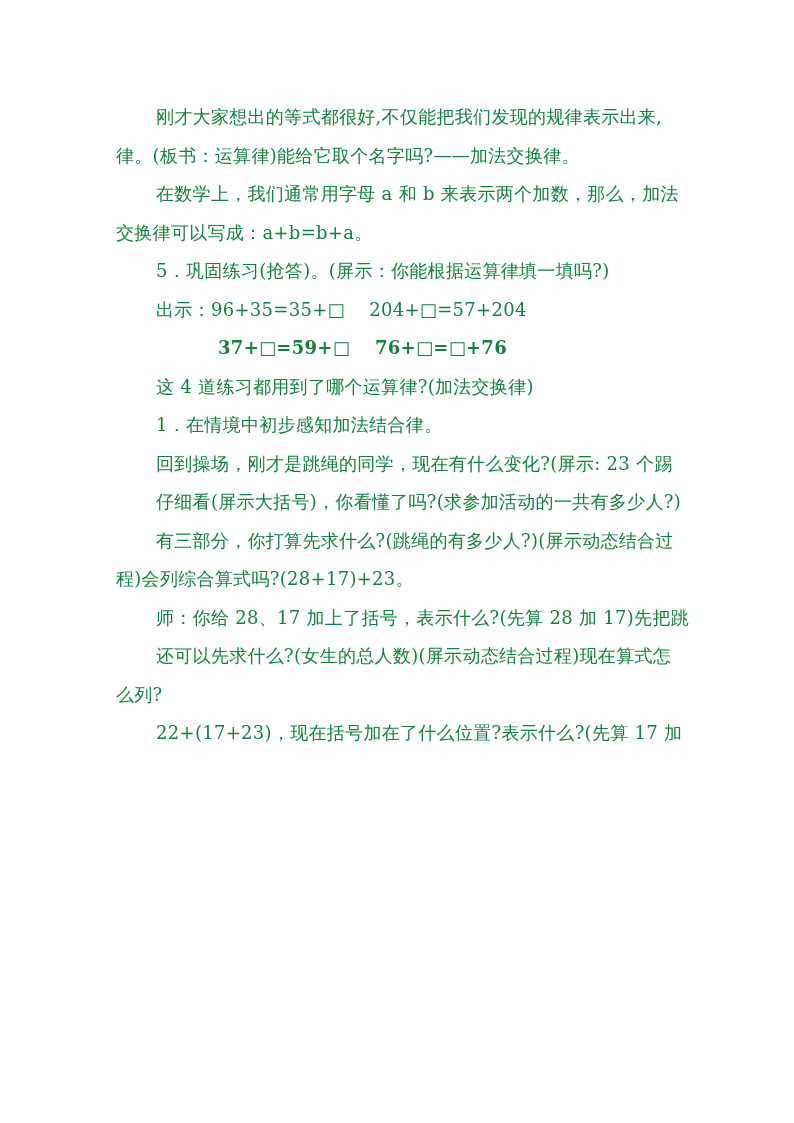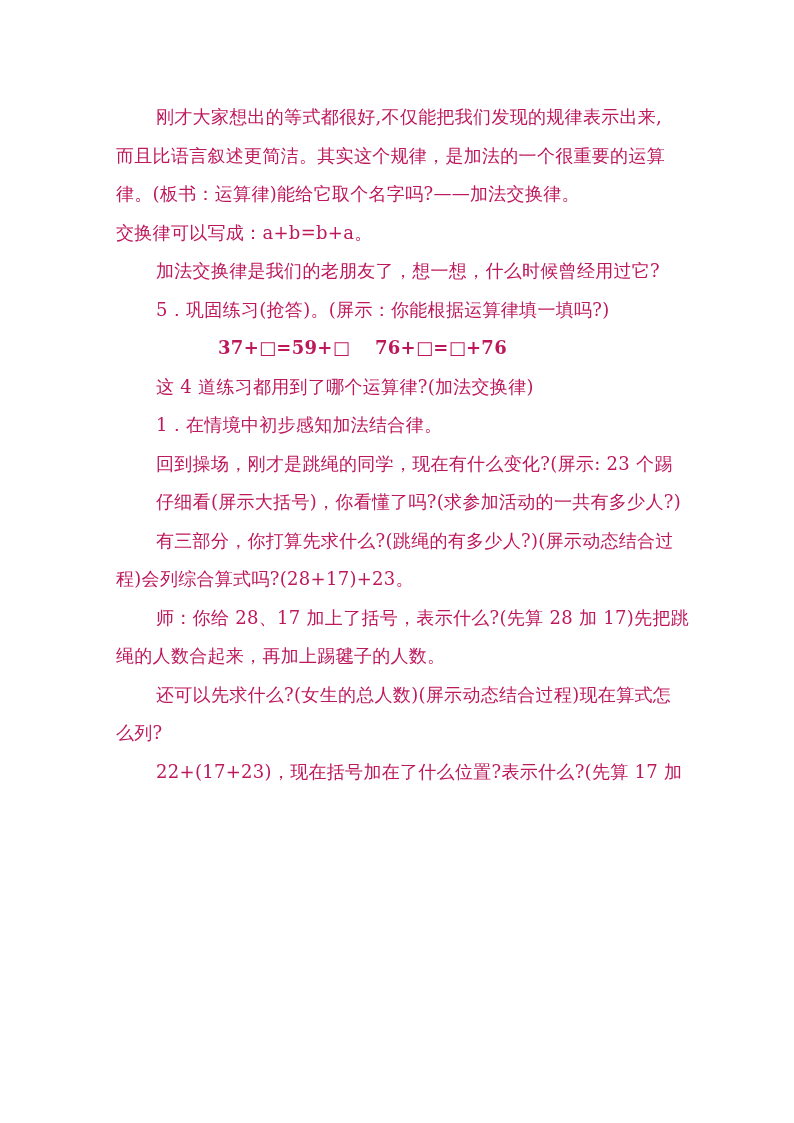--- a/index.html
+++ b/index.html
@@ -4,46 +4,45 @@
 <style>
   html, body { margin: 0; padding: 0; background: #ffffff; }
   body { width: 794px; height: 1123px; position: relative; overflow: hidden; }
   .page {
     position: absolute;
     left: 116px;
     top: 98px;
     width: 562px;
     font-family: "DejaVu Serif", "Liberation Serif", serif;
     font-size: 18px;
-    color: #be185d;
+    color: #15803d;
   }
   .line {
     height: 38.5px;
     line-height: 38.5px;
     white-space: nowrap;
     letter-spacing: 0.3px;
   }
   .indent { padding-left: 40px; }
   .indent-eq { padding-left: 102px; font-weight: bold; }
 </style>
 </head>
 <body>
 
 <div class="page">
   <div class="line indent">刚才大家想出的等式都很好,不仅能把我们发现的规律表示出来,</div>
-  <div class="line">而且比语言叙述更简洁。其实这个规律，是加法的一个很重要的运算</div>
   <div class="line">律。(板书：运算律)能给它取个名字吗?——加法交换律。</div>
+  <div class="line indent">在数学上，我们通常用字母 a 和 b 来表示两个加数，那么，加法</div>
   <div class="line">交换律可以写成：a+b=b+a。</div>
-  <div class="line indent">加法交换律是我们的老朋友了，想一想，什么时候曾经用过它?</div>
   <div class="line indent">5．巩固练习(抢答)。(屏示：你能根据运算律填一填吗?)</div>
+  <div class="line indent">出示：96+35=35+□　 204+□=57+204</div>
   <div class="line indent-eq">37+□=59+□　 76+□=□+76</div>
   <div class="line indent">这 4 道练习都用到了哪个运算律?(加法交换律)</div>
   <div class="line indent">1．在情境中初步感知加法结合律。</div>
   <div class="line indent">回到操场，刚才是跳绳的同学，现在有什么变化?(屏示: 23 个踢</div>
   <div class="line indent">仔细看(屏示大括号)，你看懂了吗?(求参加活动的一共有多少人?)</div>
   <div class="line indent">有三部分，你打算先求什么?(跳绳的有多少人?)(屏示动态结合过</div>
   <div class="line">程)会列综合算式吗?(28+17)+23。</div>
   <div class="line indent">师：你给 28、17 加上了括号，表示什么?(先算 28 加 17)先把跳</div>
-  <div class="line">绳的人数合起来，再加上踢毽子的人数。</div>
   <div class="line indent">还可以先求什么?(女生的总人数)(屏示动态结合过程)现在算式怎</div>
   <div class="line">么列?</div>
   <div class="line indent">22+(17+23)，现在括号加在了什么位置?表示什么?(先算 17 加</div>
 </div>
 
 </body></html>

